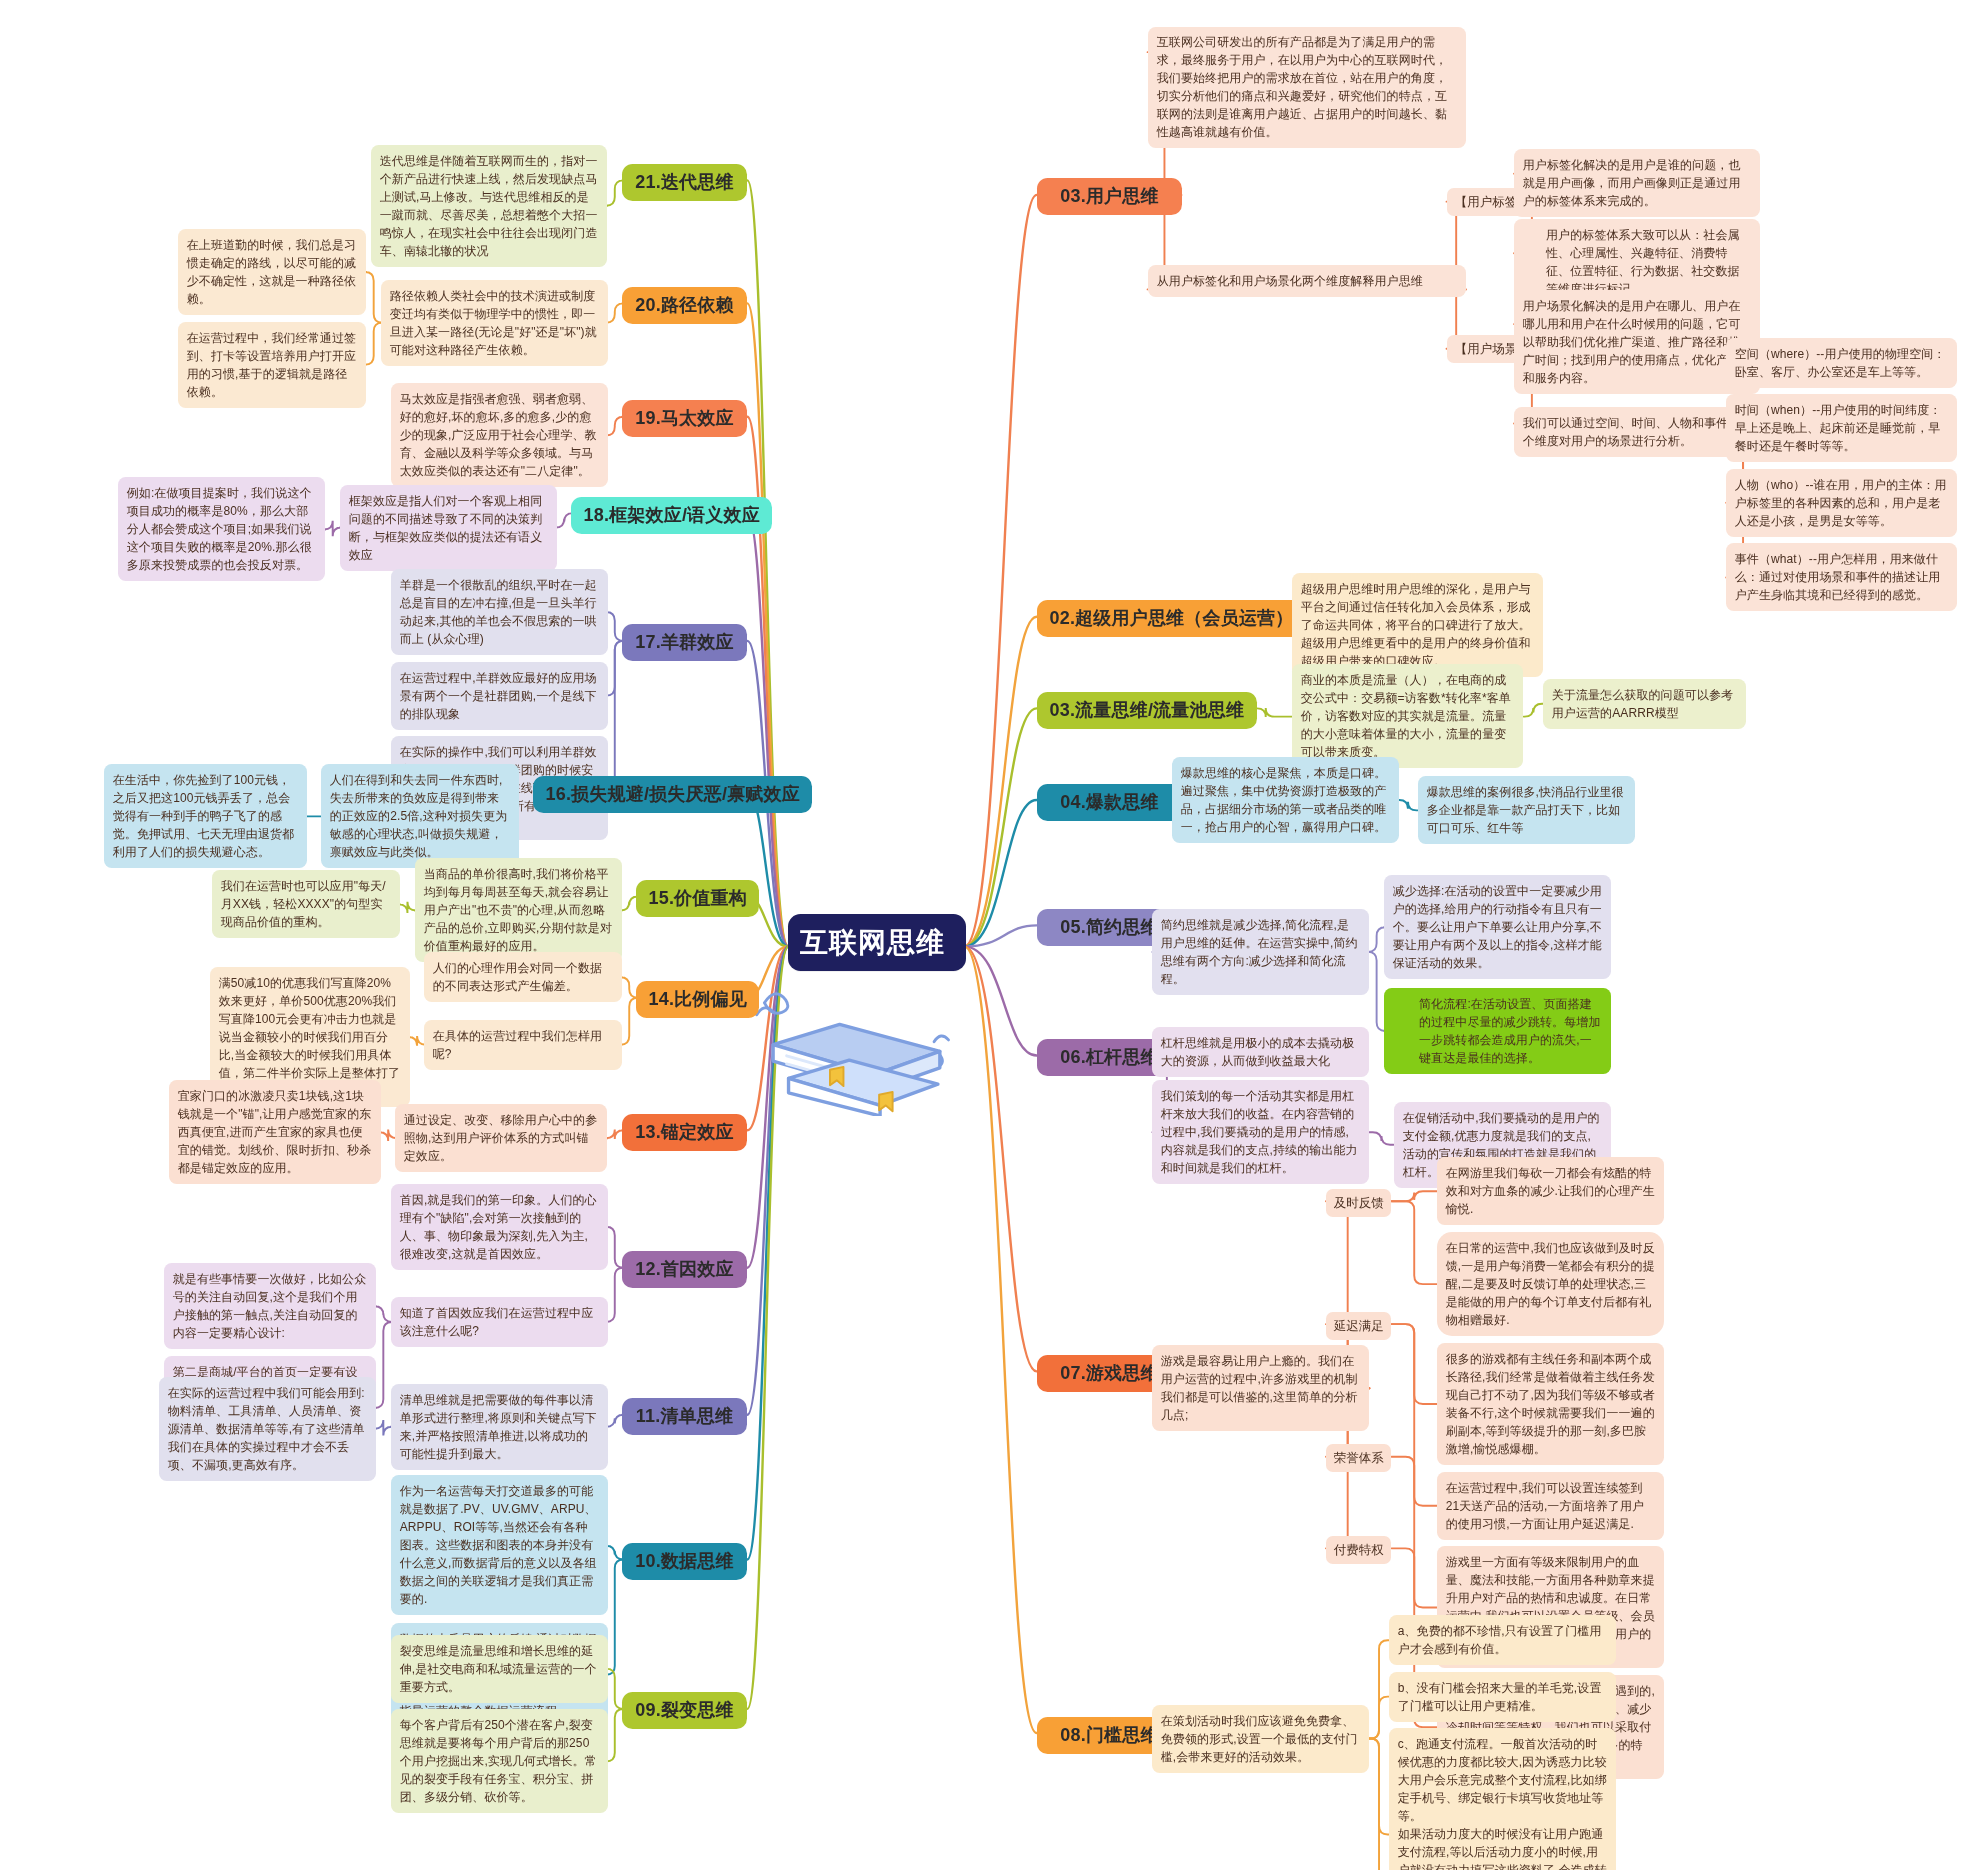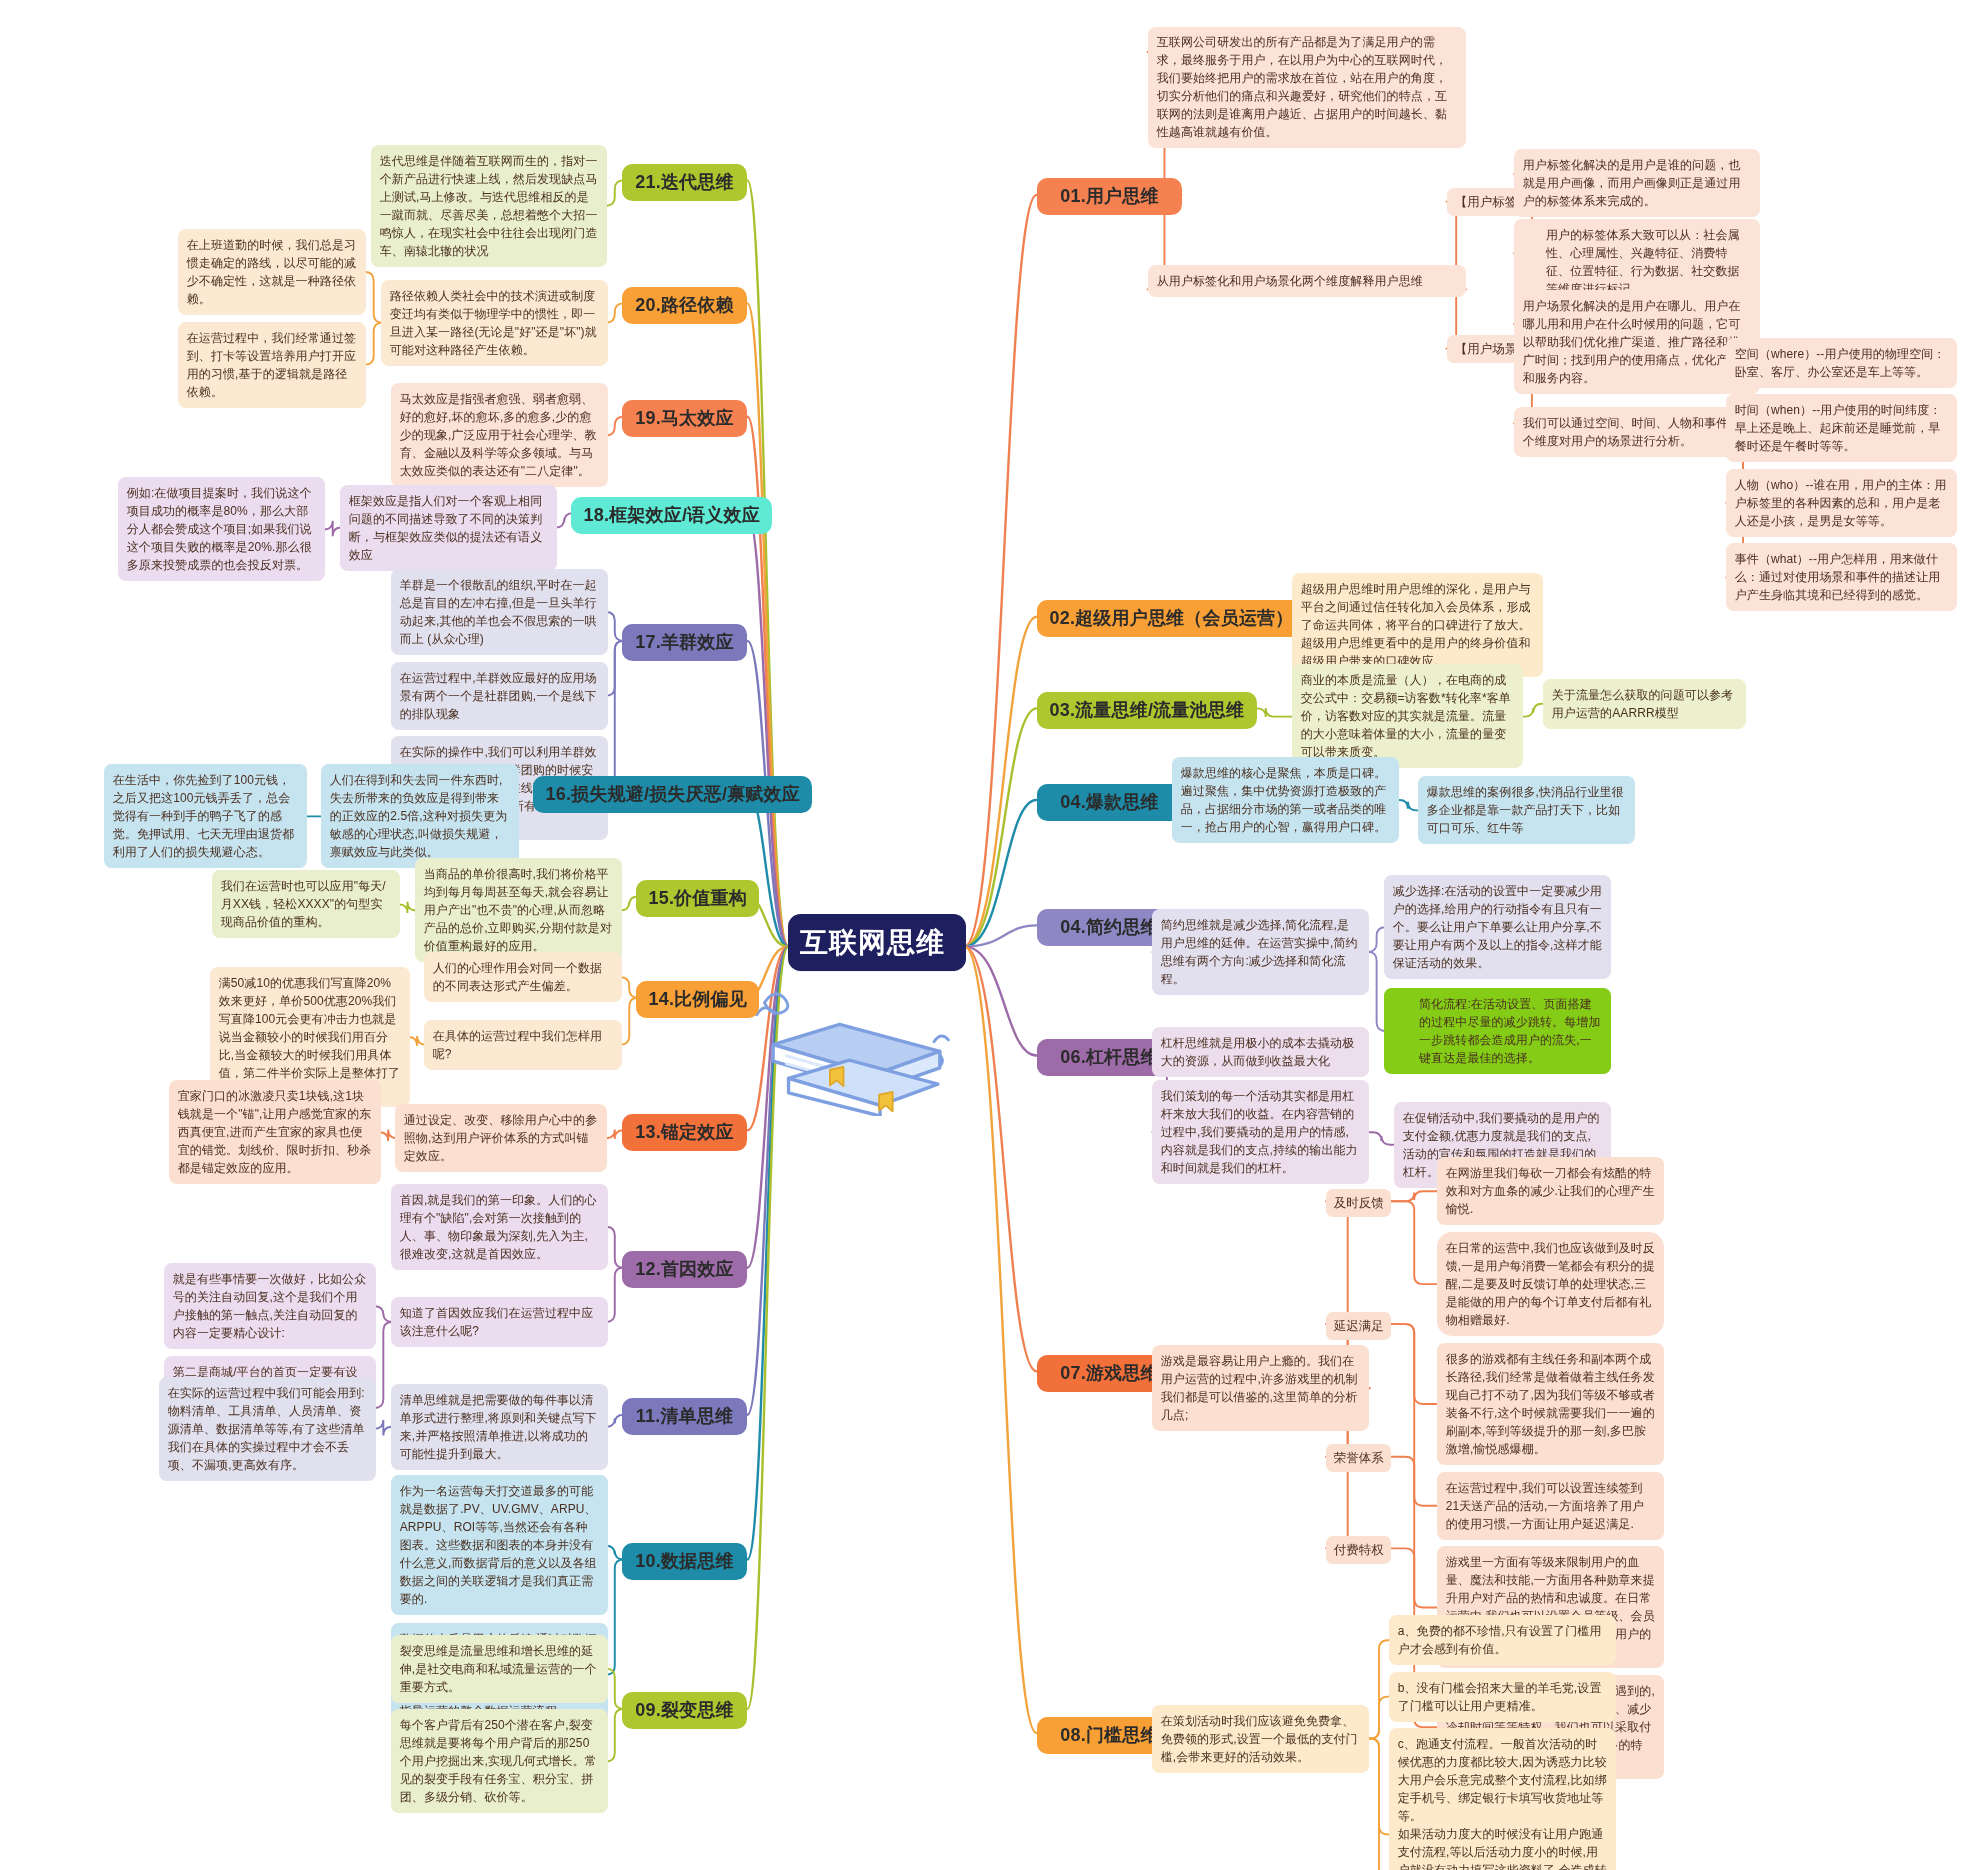--- a/index.html
+++ b/index.html
@@ -162,21 +162,21 @@
       <g>
         <path d="M90 252 L216 214 L400 264 L280 308 Z" fill="#cfe0fb" stroke="#7e9fe0" stroke-width="7" stroke-linejoin="round"></path>
         <path d="M90 252 L90 282 L280 330 L280 308 Z" fill="#ffffff" stroke="#7e9fe0" stroke-width="7" stroke-linejoin="round"></path>
       </g>
       <path d="M176 234 L204 228 L204 268 L190 256 L176 266 Z" fill="#f3c23c" stroke="#e0a92b" stroke-width="4" stroke-linejoin="round"></path>
       <path d="M278 286 L306 280 L306 320 L292 308 L278 318 Z" fill="#f3c23c" stroke="#e0a92b" stroke-width="4" stroke-linejoin="round"></path>
     </svg>
   </div>
 
 <div class="node topic" style="left:1037px; top:178px; min-width:145px; background:#f58050;">
-      <span>01.用户思维</span>
+      <span>03.用户思维</span>
     </div>
     <div class="node leaf" style="left: 1148px; top: 26.5px; width: 318px; background: rgb(251, 227, 215); white-space: pre-line;">互联网公司研发出的所有产品都是为了满足用户的需求，最终服务于用户，在以用户为中心的互联网时代，我们要始终把用户的需求放在首位，站在用户的角度，切实分析他们的痛点和兴趣爱好，研究他们的特点，互联网的法则是谁离用户越近、占据用户的时间越长、黏性越高谁就越有价值。</div>
     <div class="node leaf" style="left: 1148px; top: 265px; width: 318px; background: rgb(251, 227, 215); white-space: pre-line;">从用户标签化和用户场景化两个维度解释用户思维</div>
     <div class="node sub" style="left:1447px; top:188px; background:#fbe3d7;">【用户标签化】</div>
     <div class="node sub" style="left:1447px; top:335px; background:#fbe3d7;">【用户场景化】</div>
     <div class="node leaf" style="left: 1514px; top: 149px; width: 246px; background: rgb(251, 227, 215); white-space: pre-line;">用户标签化解决的是用户是谁的问题，也就是用户画像，而用户画像则正是通过用户的标签体系来完成的。</div>
     <div class="node leaf" style="left: 1514px; top: 219px; width: 246px; background: rgb(251, 227, 215); white-space: pre-line; padding-left: 32px;">用户的标签体系大致可以从：社会属性、心理属性、兴趣特征、消费特征、位置特征、行为数据、社交数据等维度进行标记。</div>
     <div class="node leaf" style="left: 1514px; top: 290px; width: 246px; background: rgb(251, 227, 215); white-space: pre-line;">用户场景化解决的是用户在哪儿、用户在哪儿用和用户在什么时候用的问题，它可以帮助我们优化推广渠道、推广路径和推广时间；找到用户的使用痛点，优化产品和服务内容。</div>
     <div class="node leaf" style="left: 1514px; top: 407px; width: 246px; background: rgb(251, 227, 215); white-space: pre-line;">我们可以通过空间、时间、人物和事件四个维度对用户的场景进行分析。</div>
     <div class="node leaf" style="left: 1726px; top: 338px; width: 231px; background: rgb(251, 227, 215); white-space: pre-line;">空间（where）--用户使用的物理空间：卧室、客厅、办公室还是车上等等。</div>
@@ -191,21 +191,21 @@
       <span>03.流量思维/流量池思维</span>
     </div>
     <div class="node leaf" style="left: 1292px; top: 664px; width: 231px; background: rgb(236, 240, 205); white-space: pre-line;">商业的本质是流量（人），在电商的成交公式中：交易额=访客数*转化率*客单价，访客数对应的其实就是流量。流量的大小意味着体量的大小，流量的量变可以带来质变。</div>
     <div class="node leaf" style="left: 1543px; top: 679px; width: 203px; background: rgb(236, 240, 205); white-space: pre-line;">关于流量怎么获取的问题可以参考用户运营的AARRR模型</div>
     <div class="node topic" style="left:1037px; top:784px; min-width:145px; background:#1e8ca8;">
       <span>04.爆款思维</span>
     </div>
     <div class="node leaf" style="left: 1172px; top: 757px; width: 227px; background: rgb(197, 228, 240); white-space: pre-line;">爆款思维的核心是聚焦，本质是口碑。遍过聚焦，集中优势资源打造极致的产品，占据细分市场的第一或者品类的唯一，抢占用户的心智，赢得用户口碑。</div>
     <div class="node leaf" style="left: 1418px; top: 776px; width: 217px; background: rgb(197, 228, 240); white-space: pre-line;">爆款思维的案例很多,快消品行业里很多企业都是靠一款产品打天下，比如可口可乐、红牛等</div>
     <div class="node topic" style="left:1037px; top:909px; min-width:145px; background:#8d87c4;">
-      <span>04.简约思维</span>
+      <span>05.简约思维</span>
     </div>
     <div class="node leaf" style="left: 1152px; top: 909px; width: 217px; background: rgb(226, 224, 239); white-space: pre-line;">简约思维就是减少选择,简化流程,是用户思维的廷伸。在运营实操中,简约思维有两个方向:减少选择和简化流程。</div>
     <div class="node leaf" style="left: 1384px; top: 875px; width: 227px; background: rgb(226, 224, 239); white-space: pre-line;">减少选择:在活动的设置中一定要减少用户的选择,给用户的行动指令有且只有一个。要么让用户下单要么让用户分享,不要让用户有两个及以上的指令,这样才能保证活动的效果。</div>
     <div class="node leaf" style="left: 1384px; top: 988px; width: 227px; background: #84cc16; white-space: pre-line; padding-left: 35px;">简化流程:在活动设置、页面搭建的过程中尽量的减少跳转。每增加一步跳转都会造成用户的流失,一键直达是最佳的选择。</div>
     <div class="node topic" style="left:1037px; top:1039px; min-width:145px; background:#9c6ba8;">
       <span>06.杠杆思维</span>
     </div>
     <div class="node leaf" style="left: 1152px; top: 1027px; width: 217px; background: rgb(237, 222, 238); white-space: pre-line;">杠杆思维就是用极小的成本去撬动极大的资源，从而做到收益最大化</div>
     <div class="node leaf" style="left: 1152px; top: 1080px; width: 217px; background: rgb(237, 222, 238); white-space: pre-line;">我们策划的每一个活动其实都是用杠杆来放大我们的收益。在内容营销的过程中,我们要撬动的是用户的情感,内容就是我们的支点,持续的输出能力和时间就是我们的杠杆。</div>
     <div class="node leaf" style="left: 1394px; top: 1102px; width: 217px; background: rgb(237, 222, 238); white-space: pre-line;">在促销活动中,我们要撬动的是用户的支付金额,优惠力度就是我们的支点,活动的宣传和氛围的打造就是我们的杠杆。</div>

